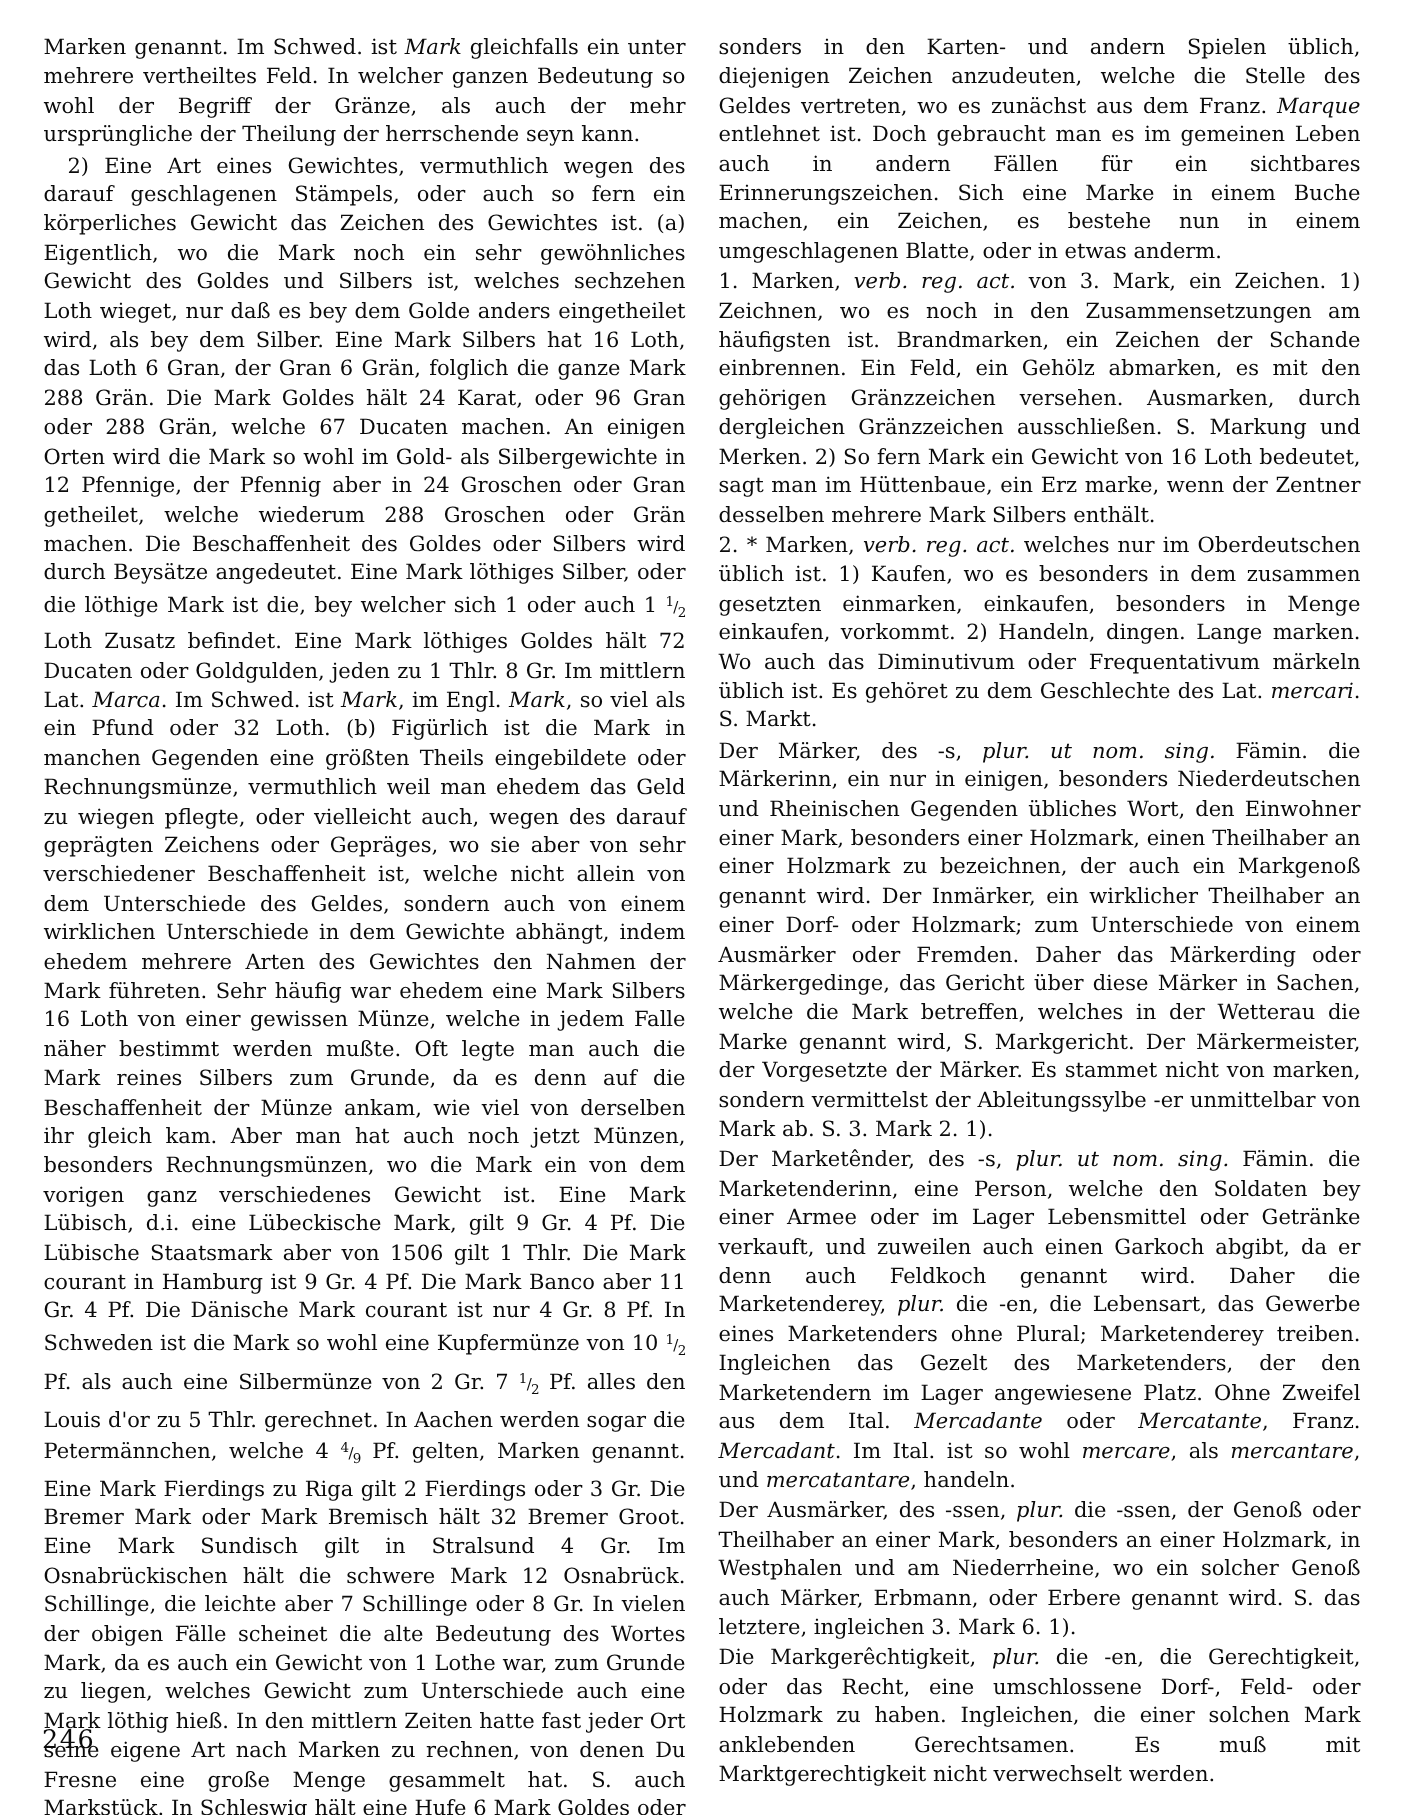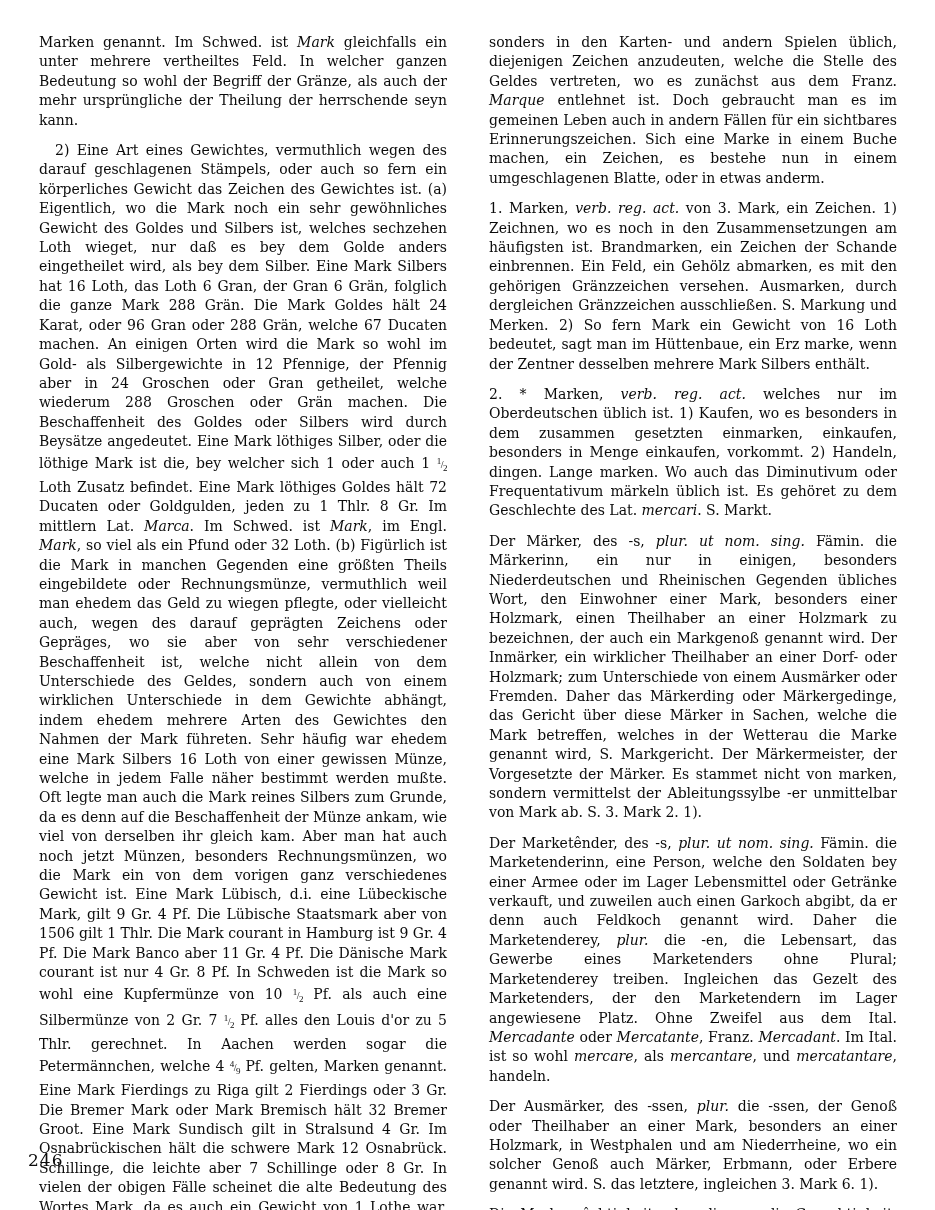--- a/index.html
+++ b/index.html
@@ -21,25 +21,25 @@
     gap: 20px;
   }
   .column {
     width: 430px;
     font-size: 14px;
     line-height: 19.4px;
     text-align: justify;
     hyphens: auto;
     -webkit-hyphens: auto;
   }
-  .column p { margin: 11px; padding: 0; }
+  .column p { margin: 1px; padding: 0; }
   .column p.indent { text-indent: 16px; }
   span.b { font-weight: normal; }
   span.i { font-style: italic; }
-  .frac { font-size: 10px; letter-spacing: -0.5px; font-family: Liberation Serif, serif; }
+  .frac { font-size: 10px; letter-spacing: -0.5px; }
   .frac sup { font-size: 9px; vertical-align: 4px; }
   .frac sub { font-size: 9px; vertical-align: -3px; }
   .page-number {
     position: absolute;
     left: 28px; top: 1150px;
     font-size: 17px;
     letter-spacing: 1px;
   }
 </style>
 </head>

